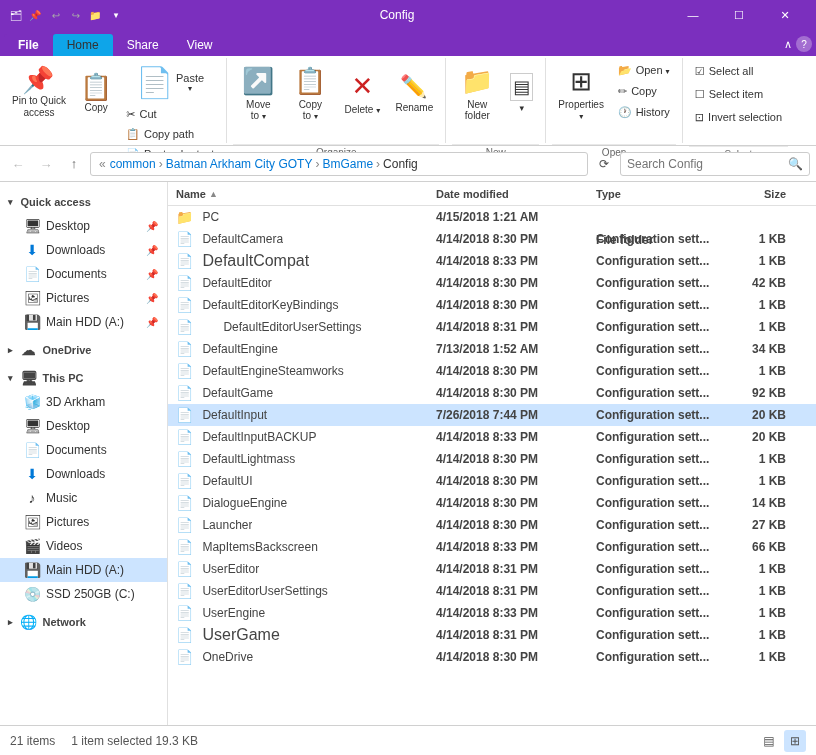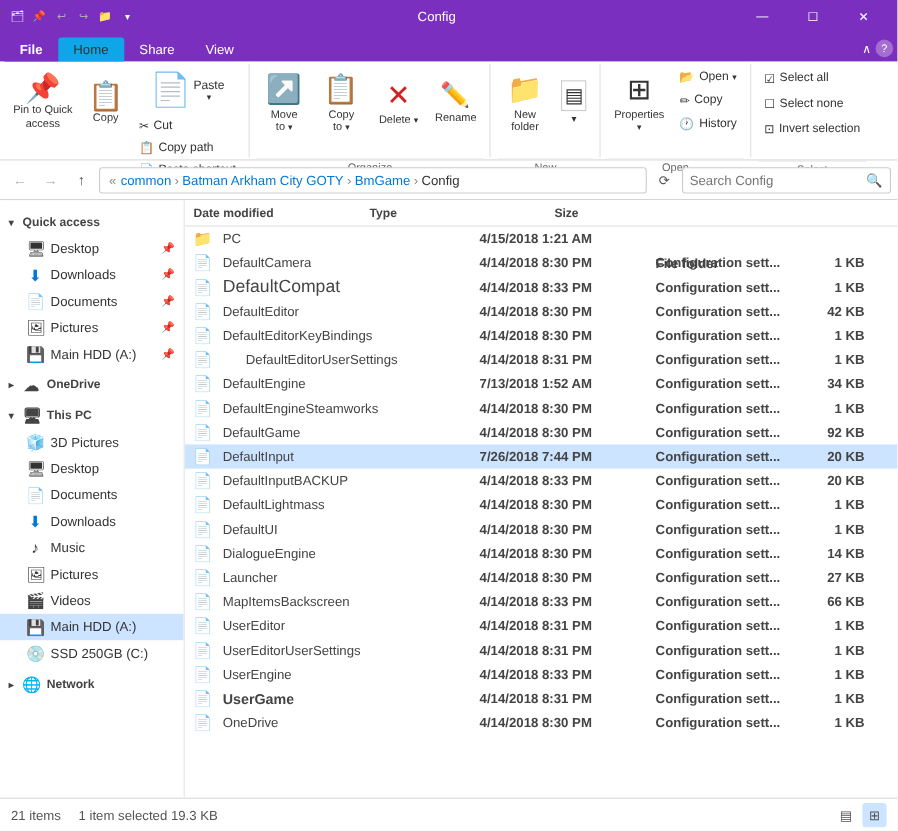--- a/index.html
+++ b/index.html
@@ -349,21 +349,21 @@
 
   <div class="ribbon-group">
     <div class="ribbon-group-content">
       <div class="ribbon-col">
         <div class="ribbon-btn-small" style="height:22px;">
           <span>☑</span>
           <span>Select all</span>
         </div>
         <div class="ribbon-btn-small" style="height:22px;">
           <span>☐</span>
-          <span>Select none</span>
+          <span>Select item</span>
         </div>
         <div class="ribbon-btn-small" style="height:22px;">
           <span>⊡</span>
           <span>Invert selection</span>
         </div>
       </div>
     </div>
     <div class="ribbon-group-label">Select</div>
   </div>
 </div>
@@ -429,21 +429,21 @@
       <span>OneDrive</span>
     </div>
 
     <div class="sidebar-item section-header">
       <span style="font-size:9px;margin-right:2px;">▾</span>
       <span class="sidebar-icon">🖥</span>
       <span>This PC</span>
     </div>
     <div class="sidebar-item sidebar-indent">
       <span class="sidebar-icon">🧊</span>
-      <span>3D Pictures</span>
+      <span>3D Arkham</span>
     </div>
     <div class="sidebar-item sidebar-indent">
       <span class="sidebar-icon">🖥</span>
       <span>Desktop</span>
     </div>
     <div class="sidebar-item sidebar-indent">
       <span class="sidebar-icon">📄</span>
       <span>Documents</span>
     </div>
     <div class="sidebar-item sidebar-indent">
@@ -474,20 +474,24 @@
     <div class="sidebar-item section-header" style="margin-top:4px;">
       <span style="font-size:9px;margin-right:2px;">▸</span>
       <span class="sidebar-icon">🌐</span>
       <span>Network</span>
     </div>
   </div>
 
   <div class="file-list-area">
 
     <div class="file-list-header">
+      <div class="col-name">
+        <span>Name</span>
+        <span class="sort-arrow">▲</span>
+      </div>
       <div class="col-date">Date modified</div>
       <div class="col-type">Type</div>
       <div class="col-size">Size</div>
     </div>
 
     <div id="file-rows-container">
         <div class="file-row">
     <div class="col-name" style="font-weight:normal;cursor:default;display:flex;align-items:center;">
       <span style="margin-right:6px;font-size:14px;">📁</span>
       <span style="font-size:12px;overflow:hidden;text-overflow:ellipsis;white-space:nowrap;max-width:220px;">PC</span>
@@ -654,21 +658,21 @@
       <span style="margin-right:6px;font-size:14px;">📄</span>
       <span style="font-size:12px;overflow:hidden;text-overflow:ellipsis;white-space:nowrap;max-width:220px;">UserEngine</span>
     </div>
     <div class="col-date" style="font-size:12px;">4/14/2018 8:33 PM</div>
     <div class="col-type" style="font-size:12px;">Configuration sett...</div>
     <div class="col-size" style="font-size:12px;">1 KB</div>
   </div>
         <div class="file-row">
     <div class="col-name" style="font-weight:normal;cursor:default;display:flex;align-items:center;">
       <span style="margin-right:6px;font-size:14px;">📄</span>
-      <span style="font-size:13px;overflow:hidden;text-overflow:ellipsis;white-space:nowrap;max-width:220px;font-weight:bold;">UserGame</span>
+      <span style="font-size:16px;overflow:hidden;text-overflow:ellipsis;white-space:nowrap;max-width:220px;">UserGame</span>
     </div>
     <div class="col-date" style="font-size:12px;">4/14/2018 8:31 PM</div>
     <div class="col-type" style="font-size:12px;">Configuration sett...</div>
     <div class="col-size" style="font-size:12px;">1 KB</div>
   </div>
         <div class="file-row">
     <div class="col-name" style="font-weight:normal;cursor:default;display:flex;align-items:center;">
       <span style="margin-right:6px;font-size:14px;">📄</span>
       <span style="font-size:12px;overflow:hidden;text-overflow:ellipsis;white-space:nowrap;max-width:220px;">OneDrive</span>
     </div>

